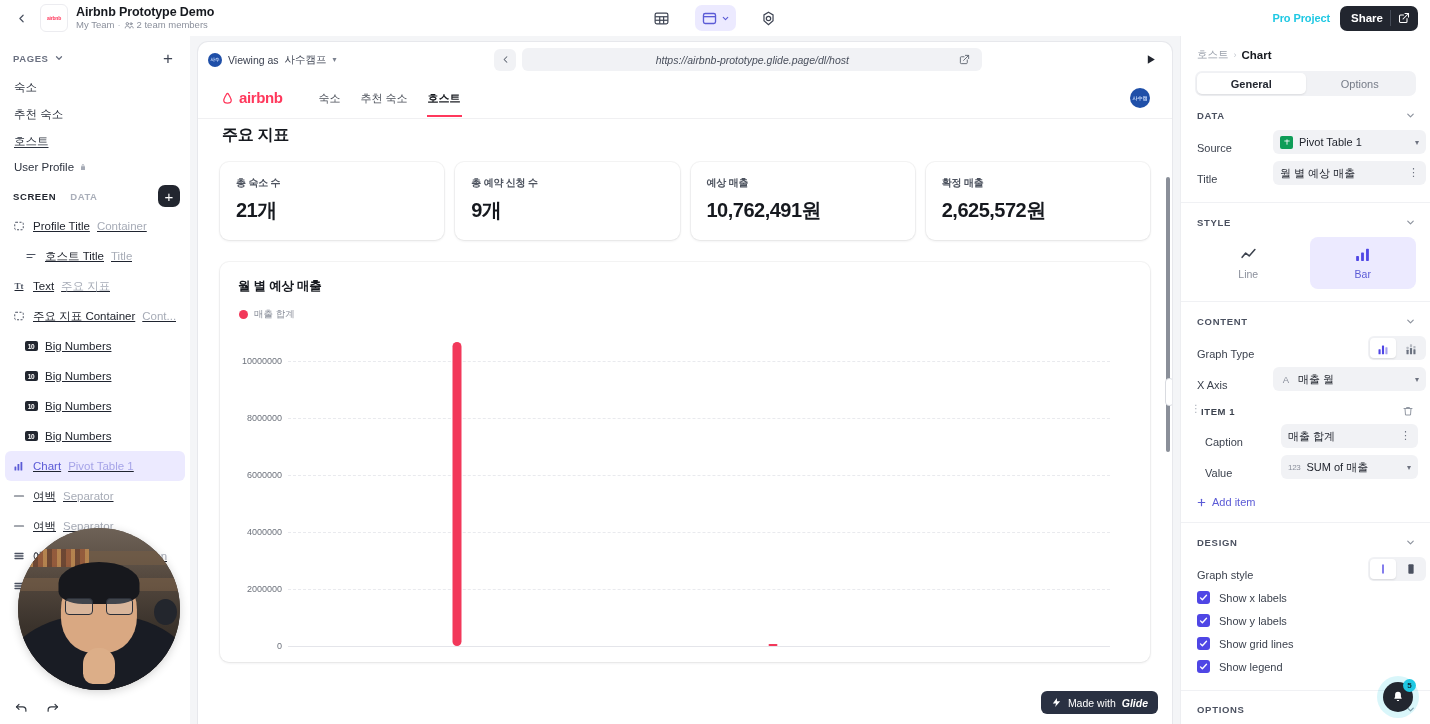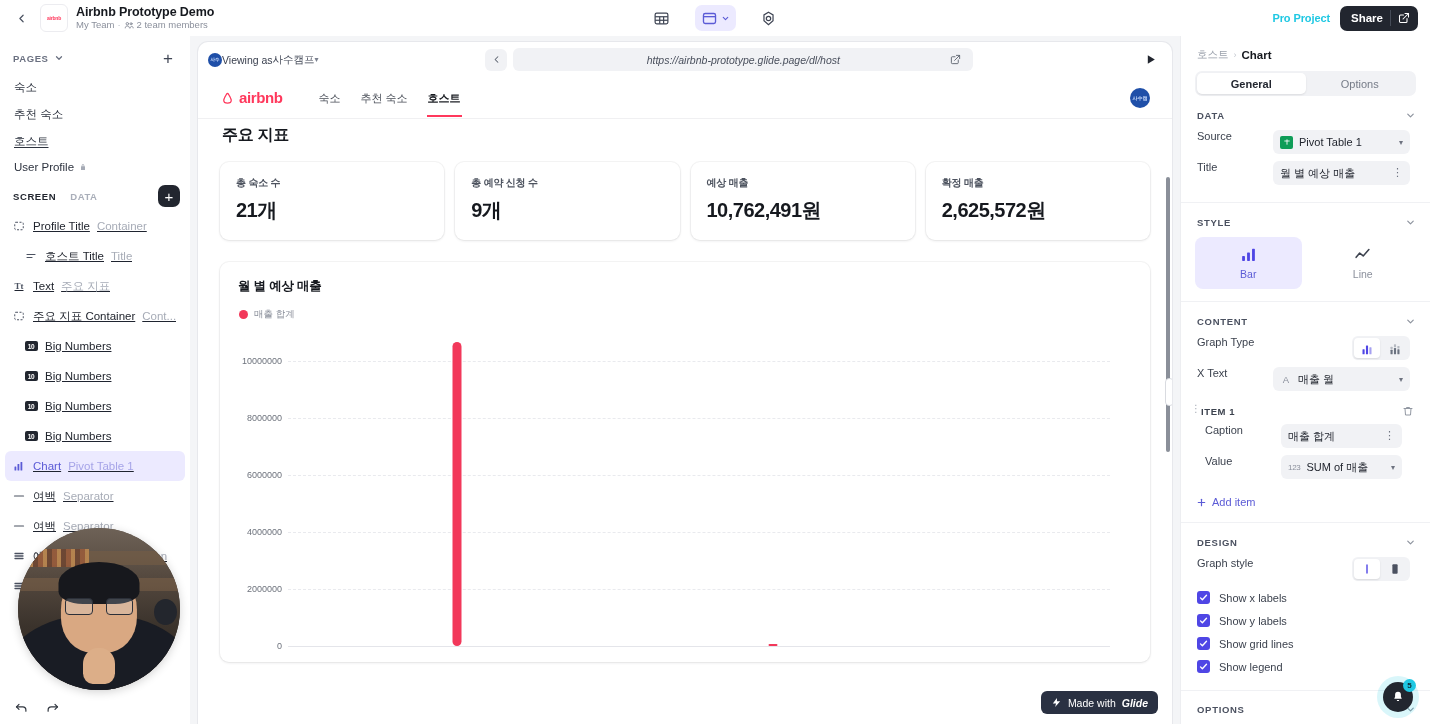--- a/index.html
+++ b/index.html
@@ -170,21 +170,21 @@
 
   
   .center { flex: 1; min-width: 0; position: relative; background: #f4f5f7; padding: 6px 8px 0 8px; }
   .preview-card {
     position: relative; width: 100%; height: 100%;
     background: #fff; border-radius: 10px 10px 0 0;
     box-shadow: 0 0 0 1px #e7e8ec;
     overflow: hidden; display: flex; flex-direction: column;
   }
   .pv-toolbar { height: 35px; min-height: 35px; display: flex; align-items: center; padding: 0 10px; gap: 8px; }
-  .viewing-as { display: flex; align-items: center; cursor: pointer; }
+  .viewing-as { display: flex; align-items: center; gap: 6px; cursor: pointer; }
   .viewing-avatar {
     width: 14px; height: 14px; border-radius: 50%; background: #1f4fa8;
     display: flex; align-items: center; justify-content: center;
     font-size: 4.5px; color: #cfe0ff; font-weight: 700;
   }
   .viewing-as .vtxt { font-size: 10.5px; color: #3b4150; }
   .viewing-as .vcar { font-size: 8px; color: #7b818f; }
   .pv-nav { margin-left: auto; margin-right: auto; display: flex; align-items: center; gap: 6px; font-style: italic; }
   .pv-back {
     width: 22px; height: 22px; border-radius: 6px; background: #f1f2f5; color: #5e6572;
@@ -296,21 +296,21 @@
   .rp-tab.active { background: #fff; color: #22262f; font-weight: 700; box-shadow: 0 1px 2px rgba(0,0,0,.09); }
 
   .rp-scroll { flex: 1; overflow: hidden; }
   .rp-group { border-bottom: 1px solid #f0f1f4; padding: 0 0 12px 0; }
   .rp-group-head {
     display: flex; align-items: center; padding: 14px 14px 7px 16px; cursor: pointer;
   }
   .rp-group-head .gl { font-size: 9.5px; font-weight: 700; letter-spacing: .7px; color: #4b5160; }
   .rp-group-head .gc { margin-left: auto; color: #8d939e; display: flex; }
 
-  .rp-row { display: flex; align-items: flex-start; min-height: 28px; padding: 2px 20px 2px 16px; margin-bottom: 3px; }
+  .rp-row { display: flex; align-items: flex-end; min-height: 28px; padding: 2px 4px 2px 16px; margin-bottom: 3px; }
   .rp-row .rlbl { font-size: 11px; color: #3c424e; width: 76px; min-width: 76px; }
   .rp-field {
     flex: 1; height: 24px; background: #f1f2f5; border-radius: 6px;
     display: flex; align-items: center; gap: 6px; padding: 0 7px; cursor: pointer; position: relative;
   }
   .rp-field .ftxt { font-size: 11px; color: #22262f; white-space: nowrap; overflow: hidden; text-overflow: ellipsis; }
   .rp-field .fcaret { margin-left: auto; color: #6e7380; font-size: 8px; }
   .rp-field .fdots { margin-left: auto; color: #6e7380; font-size: 11px; letter-spacing: 0; line-height: .7; }
   .sheet-ico {
     width: 13px; height: 13px; min-width: 13px; border-radius: 2px; background: #0f9d58;
@@ -794,33 +794,33 @@
         <div class="rp-group">
           <div class="rp-group-head">
             <span class="gl">STYLE</span>
             <span class="gc">
               <svg width="11" height="11" viewBox="0 0 24 24" fill="none" stroke="currentColor" stroke-width="2.6" stroke-linecap="round" stroke-linejoin="round">
                   <polyline points="6 9 12 15 18 9"></polyline>
                 </svg>
             </span>
           </div>
           <div class="style-grid">
+            <div class="style-opt">
+              <svg width="17" height="17" viewBox="0 0 24 24" fill="none" stroke="#3c424e" stroke-width="2.2" stroke-linecap="round" stroke-linejoin="round">
+                <polyline points="3 16 8 10 13 14 21 5"></polyline>
+              </svg>
+              <span>Line</span>
+            </div>
             <div class="style-opt active">
               <svg width="17" height="17" viewBox="0 0 24 24" fill="#4f46e5">
                 <rect x="3" y="14" width="4" height="7" rx="1"></rect>
                 <rect x="10" y="9" width="4" height="12" rx="1"></rect>
                 <rect x="17" y="4" width="4" height="17" rx="1"></rect>
               </svg>
               <span>Bar</span>
-            </div>
-            <div class="style-opt">
-              <svg width="17" height="17" viewBox="0 0 24 24" fill="none" stroke="#3c424e" stroke-width="2.2" stroke-linecap="round" stroke-linejoin="round">
-                <polyline points="3 16 8 10 13 14 21 5"></polyline>
-              </svg>
-              <span>Line</span>
             </div>
           </div>
         </div>
 
         <div class="rp-group">
           <div class="rp-group-head">
             <span class="gl">CONTENT</span>
             <span class="gc">
               <svg width="11" height="11" viewBox="0 0 24 24" fill="none" stroke="currentColor" stroke-width="2.6" stroke-linecap="round" stroke-linejoin="round">
                   <polyline points="6 9 12 15 18 9"></polyline>
@@ -845,21 +845,21 @@
                   <rect x="9.5" y="11" width="3.4" height="10" rx=".8"></rect>
                     <rect x="9.5" y="5" width="3.4" height="5" rx=".8" fill="#b6bac2"></rect>
                   <rect x="15" y="13" width="3.4" height="8" rx=".8"></rect>
                     <rect x="15" y="8" width="3.4" height="4" rx=".8" fill="#b6bac2"></rect>
                 </svg>
               </div>
             </div>
           </div>
 
           <div class="rp-row">
-            <span class="rlbl">X Text</span>
+            <span class="rlbl">X Axis</span>
             <div class="rp-field">
               <span class="type-ico">A</span>
               <span class="ftxt">매출 월</span>
               <span class="fcaret">▾</span>
             </div>
           </div>
 
           <div class="item-block">
             <div class="item-head">
               <span class="ih-drag">⋮</span>

